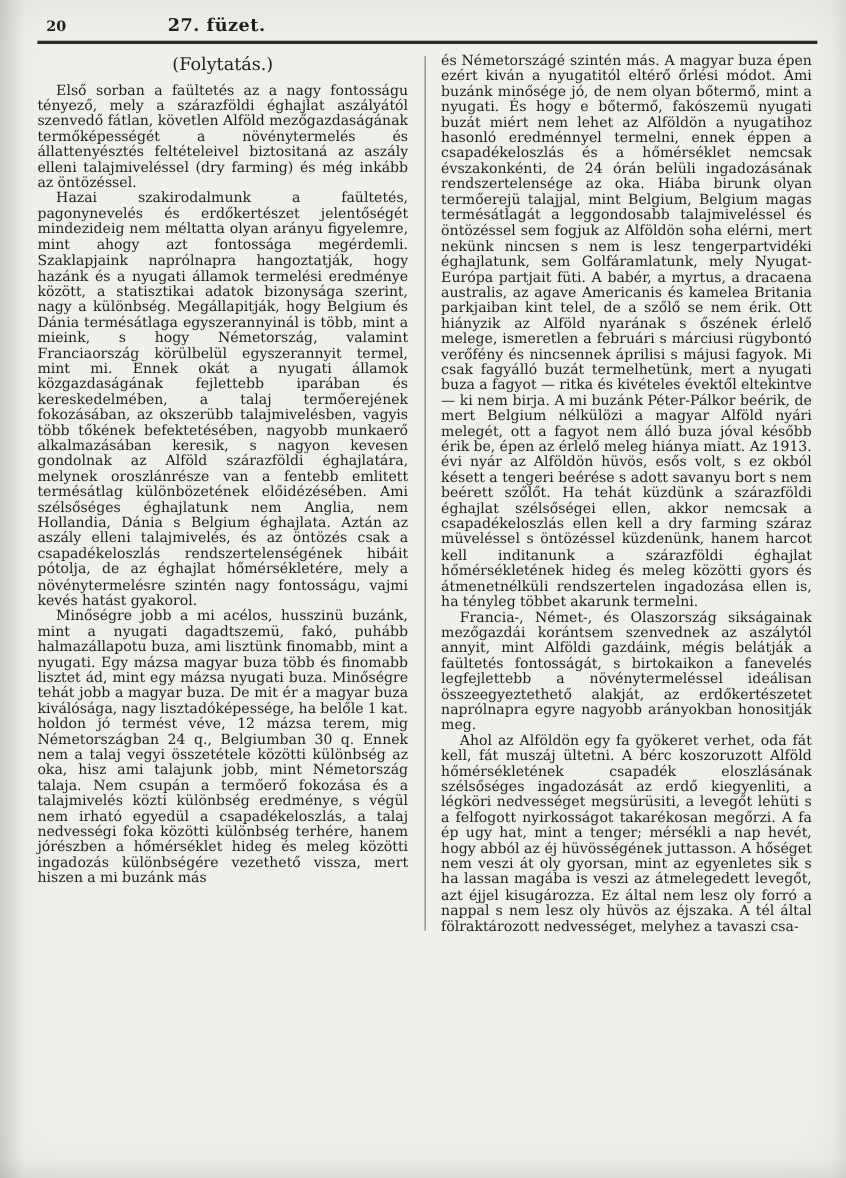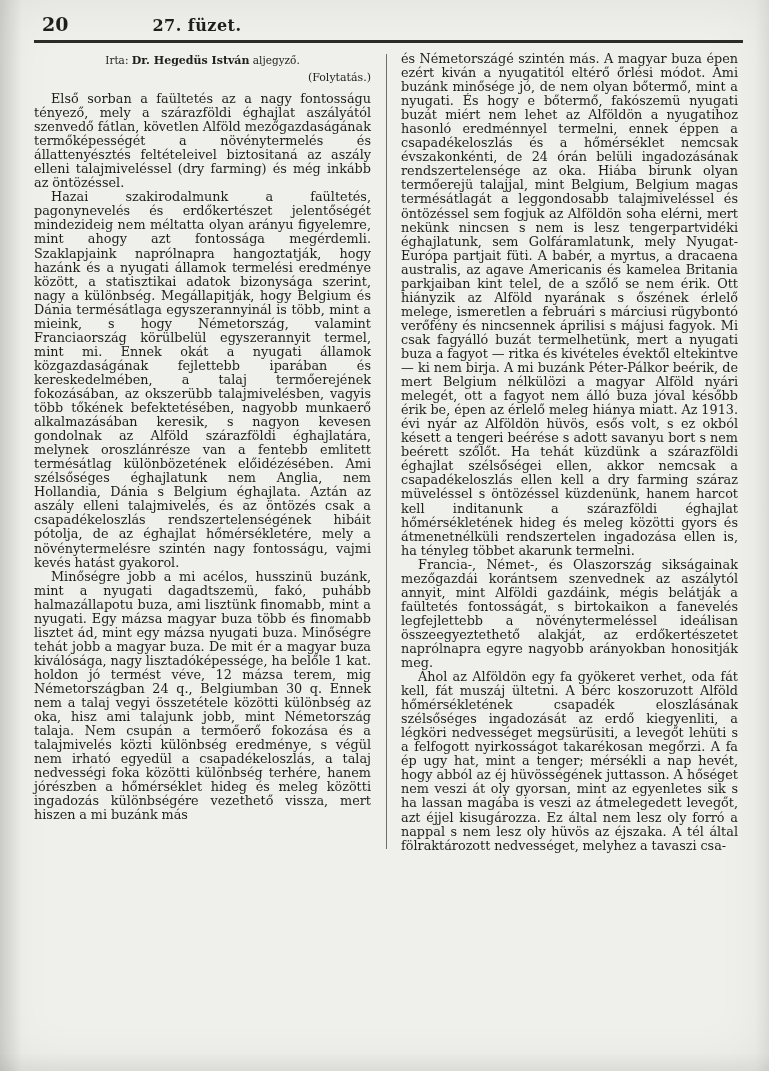--- a/index.html
+++ b/index.html
@@ -19,34 +19,34 @@
       #eff0eb;
     box-shadow: inset 0 0 55px rgba(0,0,0,0.07);
     overflow: hidden;
     color: #1e1e1c;
   }
   .page-header {
     display: flex; align-items: baseline;
     font-weight: bold;
     padding: 3px 4px 5px 8px;
   }
-  .page-number { width: 100px; font-size: 19px; }
+  .page-number { width: 100px; font-size: 13px; }
   .journal-title { flex: 1; text-align: center; font-size: 15px; letter-spacing: 7px; }
   .issue { width: 110px; text-align: center; font-size: 16px; letter-spacing: 0.5px; }
   .header-rule { border-top: 3px solid #2b2b28; margin: 0 0 9px 0; }
   .columns { display: flex; align-items: stretch; }
   .col { width: 337px; }
   .col-divider { width: 1px; background: #70706a; margin: 2px 14px 4px 15px; }
   .article-title {
     font-size: 17.5px; line-height: 1.3; font-weight: bold;
     text-align: center; margin: 4px 4px 8px 4px;
   }
   .byline { text-align: center; font-size: 10.5px; margin: 2px 0 4px 0; }
   .byline strong { font-size: 11px; }
-  .continuation { text-align: right; font-size: 11px; margin: 0 0 8px 0; }
+  .continuation { text-align: center; font-size: 16px; margin: 0 0 8px 0; }
   p.body-par {
     margin: 0;
     font-size: 12.8px;
     line-height: 14.05px;
     text-align: justify;
     text-indent: 17px;
     hyphens: auto;
     word-spacing: -0.2px;
   }
   p.no-indent { text-indent: 0; }
@@ -59,23 +59,20 @@
   <header class="page-header">
     <span class="page-number">20</span>
     <span class="issue">27. füzet.</span>
   </header>
 
   <div class="header-rule"></div>
 
   <div class="columns">
 
     <div class="col col-left">
-      <div class="byline">
-        <span>Irta: </span><strong>Dr. Hegedüs István</strong><span> aljegyző.</span>
-      </div>
       <div class="continuation">(Folytatás.)</div>
       <p class="body-par">Első sorban a faültetés az a nagy fontosságu tényező, mely a szárazföldi éghajlat aszályától szenvedő fátlan, követlen Alföld mezőgazdaságának termőképességét a növénytermelés és állattenyésztés feltételeivel biztositaná az aszály elleni talajmiveléssel (dry farming) és még inkább az öntözéssel.</p>
       <p class="body-par">Hazai szakirodalmunk a faültetés, pagonynevelés és erdőkertészet jelentőségét mindezideig nem méltatta olyan arányu figyelemre, mint ahogy azt fontossága megérdemli. Szaklapjaink naprólnapra hangoztatják, hogy hazánk és a nyugati államok termelési eredménye között, a statisztikai adatok bizonysága szerint, nagy a különbség. Megállapitják, hogy Belgium és Dánia termésátlaga egyszerannyinál is több, mint a mieink, s hogy Németország, valamint Franciaország körülbelül egyszerannyit termel, mint mi. Ennek okát a nyugati államok közgazdaságának fejlettebb iparában és kereskedelmében, a talaj termőerejének fokozásában, az okszerübb talajmivelésben, vagyis több tőkének befektetésében, nagyobb munkaerő alkalmazásában keresik, s nagyon kevesen gondolnak az Alföld szárazföldi éghajlatára, melynek oroszlánrésze van a fentebb emlitett termésátlag különbözetének előidézésében. Ami szélsőséges éghajlatunk nem Anglia, nem Hollandia, Dánia s Belgium éghajlata. Aztán az aszály elleni talajmivelés, és az öntözés csak a csapadékeloszlás rendszertelenségének hibáit pótolja, de az éghajlat hőmérsékletére, mely a növénytermelésre szintén nagy fontosságu, vajmi kevés hatást gyakorol.</p>
       <p class="body-par">Minőségre jobb a mi acélos, husszinü buzánk, mint a nyugati dagadtszemü, fakó, puhább halmazállapotu buza, ami lisztünk finomabb, mint a nyugati. Egy mázsa magyar buza több és finomabb lisztet ád, mint egy mázsa nyugati buza. Minőségre tehát jobb a magyar buza. De mit ér a magyar buza kiválósága, nagy lisztadóképessége, ha belőle 1 kat. holdon jó termést véve, 12 mázsa terem, mig Németországban 24 q., Belgiumban 30 q. Ennek nem a talaj vegyi összetétele közötti különbség az oka, hisz ami talajunk jobb, mint Németország talaja. Nem csupán a termőerő fokozása és a talajmivelés közti különbség eredménye, s végül nem irható egyedül a csapadékeloszlás, a talaj nedvességi foka közötti különbség terhére, hanem jórészben a hőmérséklet hideg és meleg közötti ingadozás különbségére vezethető vissza, mert hiszen a mi buzánk más</p>
     </div>
 
     <div class="col-divider"></div>
 
     <div class="col col-right">
       <p class="body-par no-indent">és Németországé szintén más. A magyar buza épen ezért kiván a nyugatitól eltérő őrlési módot. Ami buzánk minősége jó, de nem olyan bőtermő, mint a nyugati. És hogy e bőtermő, fakószemü nyugati buzát miért nem lehet az Alföldön a nyugatihoz hasonló eredménnyel termelni, ennek éppen a csapadékeloszlás és a hőmérséklet nemcsak évszakonkénti, de 24 órán belüli ingadozásának rendszertelensége az oka. Hiába birunk olyan termőerejü talajjal, mint Belgium, Belgium magas termésátlagát a leggondosabb talajmiveléssel és öntözéssel sem fogjuk az Alföldön soha elérni, mert nekünk nincsen s nem is lesz tengerpartvidéki éghajlatunk, sem Golfáramlatunk, mely Nyugat-Európa partjait füti. A babér, a myrtus, a dracaena australis, az agave Americanis és kamelea Britania parkjaiban kint telel, de a szőlő se nem érik. Ott hiányzik az Alföld nyarának s őszének érlelő melege, ismeretlen a februári s márciusi rügybontó verőfény és nincsennek áprilisi s májusi fagyok. Mi csak fagyálló buzát termelhetünk, mert a nyugati buza a fagyot — ritka és kivételes évektől eltekintve — ki nem birja. A mi buzánk Péter-Pálkor beérik, de mert Belgium nélkülözi a magyar Alföld nyári melegét, ott a fagyot nem álló buza jóval később érik be, épen az érlelő meleg hiánya miatt. Az 1913. évi nyár az Alföldön hüvös, esős volt, s ez okból késett a tengeri beérése s adott savanyu bort s nem beérett szőlőt. Ha tehát küzdünk a szárazföldi éghajlat szélsőségei ellen, akkor nemcsak a csapadékeloszlás ellen kell a dry farming száraz müveléssel s öntözéssel küzdenünk, hanem harcot kell inditanunk a szárazföldi éghajlat hőmérsékletének hideg és meleg közötti gyors és átmenetnélküli rendszertelen ingadozása ellen is, ha tényleg többet akarunk termelni.</p>

